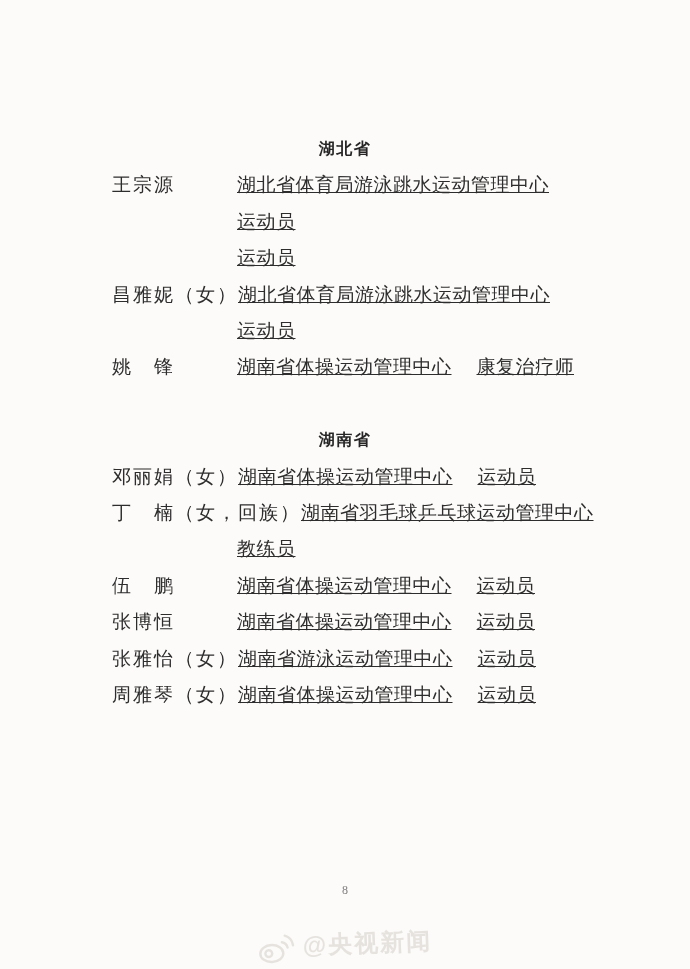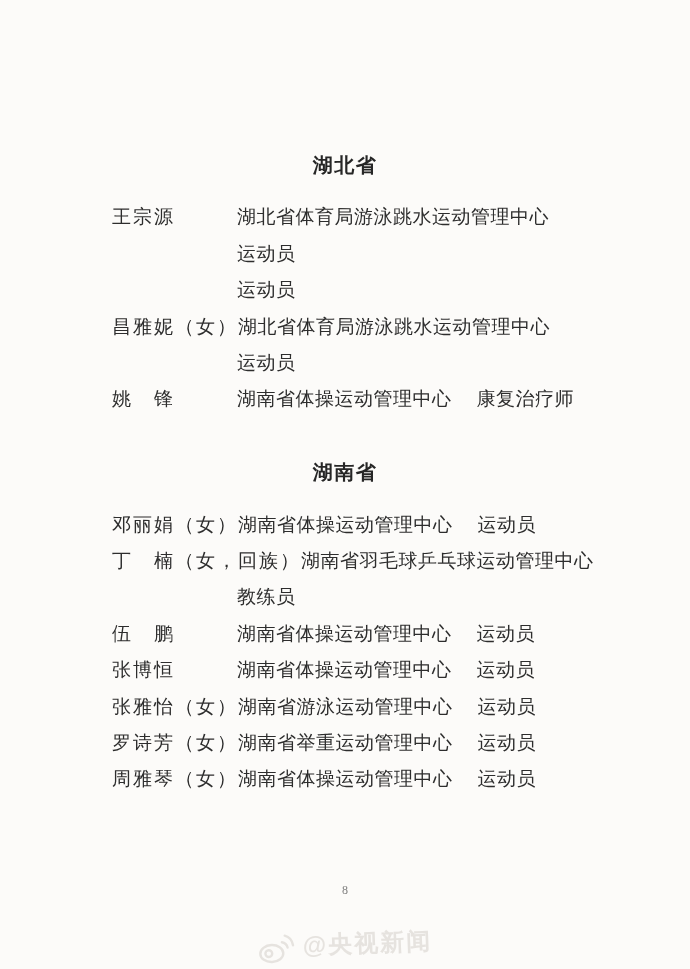--- a/index.html
+++ b/index.html
@@ -13,36 +13,37 @@
     width: 690px;
     height: 969px;
     background: #fcfbf9;
     color: #2d2d2d;
     overflow: hidden;
   }
   .doc {
     padding-top: 131px;
   }
   .section-title {
-    margin: 16px;
-    font-size: 20px;
+    margin: 0;
+    font-size: 16px;
     font-weight: 700;
     text-align: center;
     line-height: 36.4px;
     letter-spacing: 1.5px;
     color: #262626;
   }
   .province-section + .province-section {
     margin-top: 36.4px;
   }
   .entry-line {
     padding-left: 112px;
     line-height: 36.4px;
     font-size: 19px;
     white-space: nowrap;
+    text-decoration: underline;
   }
   .entry-line.second {
     padding-left: 237px;
   }
   .entry-name {
     display: inline-block;
     min-width: 125px;
     letter-spacing: 2px;
   }
   .entry-org {
@@ -122,23 +123,20 @@
         <div class="entry">
           <div class="entry-line"><span class="entry-name">伍　鹏</span><span class="entry-org">湖南省体操运动管理中心</span><span class="entry-title inline">运动员</span></div>
         </div>
         <div class="entry">
           <div class="entry-line"><span class="entry-name">张博恒</span><span class="entry-org">湖南省体操运动管理中心</span><span class="entry-title inline">运动员</span></div>
         </div>
         <div class="entry">
           <div class="entry-line"><span class="entry-name">张雅怡（女）</span><span class="entry-org">湖南省游泳运动管理中心</span><span class="entry-title inline">运动员</span></div>
         </div>
         <div class="entry">
-          <div class="entry-line"><span class="entry-name">罗诗芳（女）</span><span class="entry-org">湖南省举重运动管理中心</span><span class="entry-title inline">运动员</span></div>
-        </div>
-        <div class="entry">
           <div class="entry-line"><span class="entry-name">周雅琴（女）</span><span class="entry-org">湖南省体操运动管理中心</span><span class="entry-title inline">运动员</span></div>
         </div>
       </section>
     </main>
 
   <div class="page-number">8</div>
 
   <div class="watermark">
     <span class="wm-icon">
       <svg width="38" height="33" viewBox="0 0 38 33" fill="none" stroke="#e6e3df" stroke-width="2.4" stroke-linecap="round">

